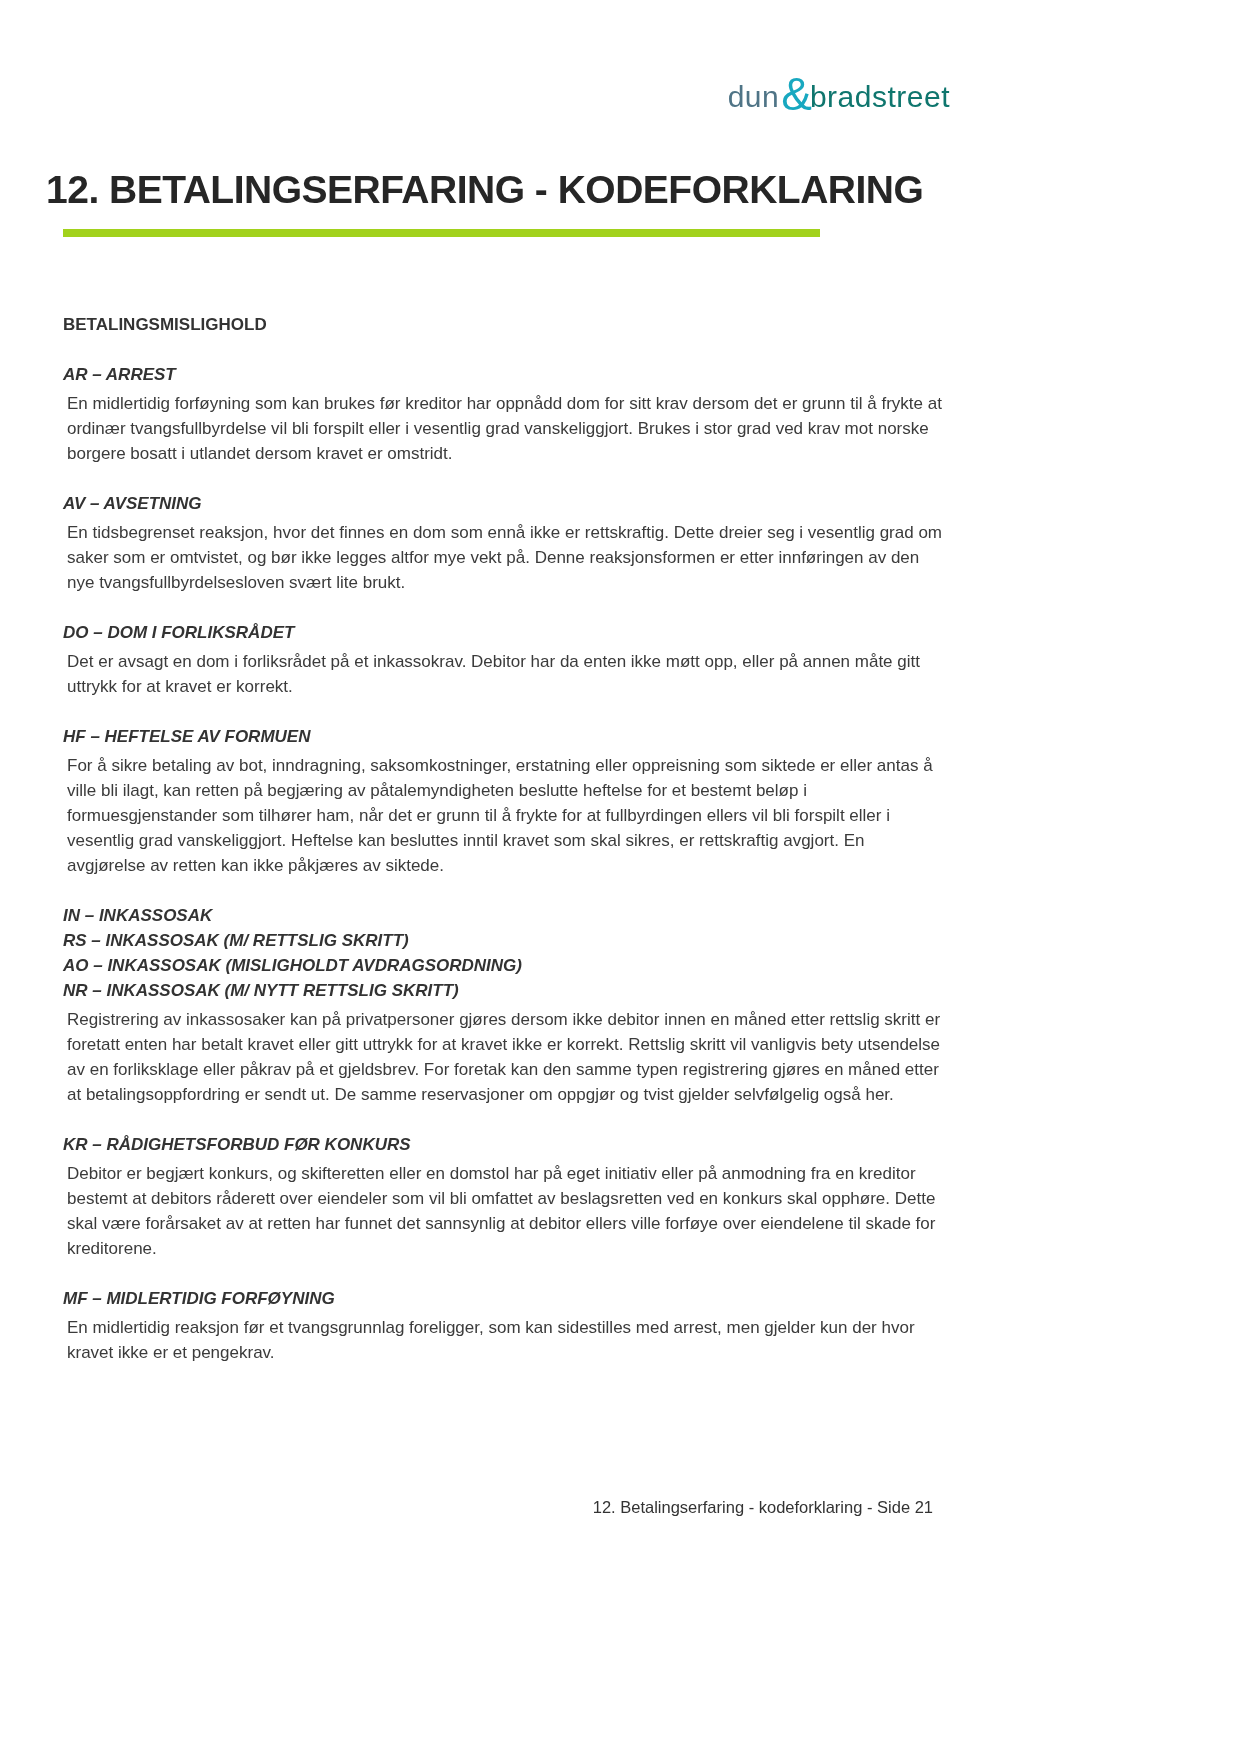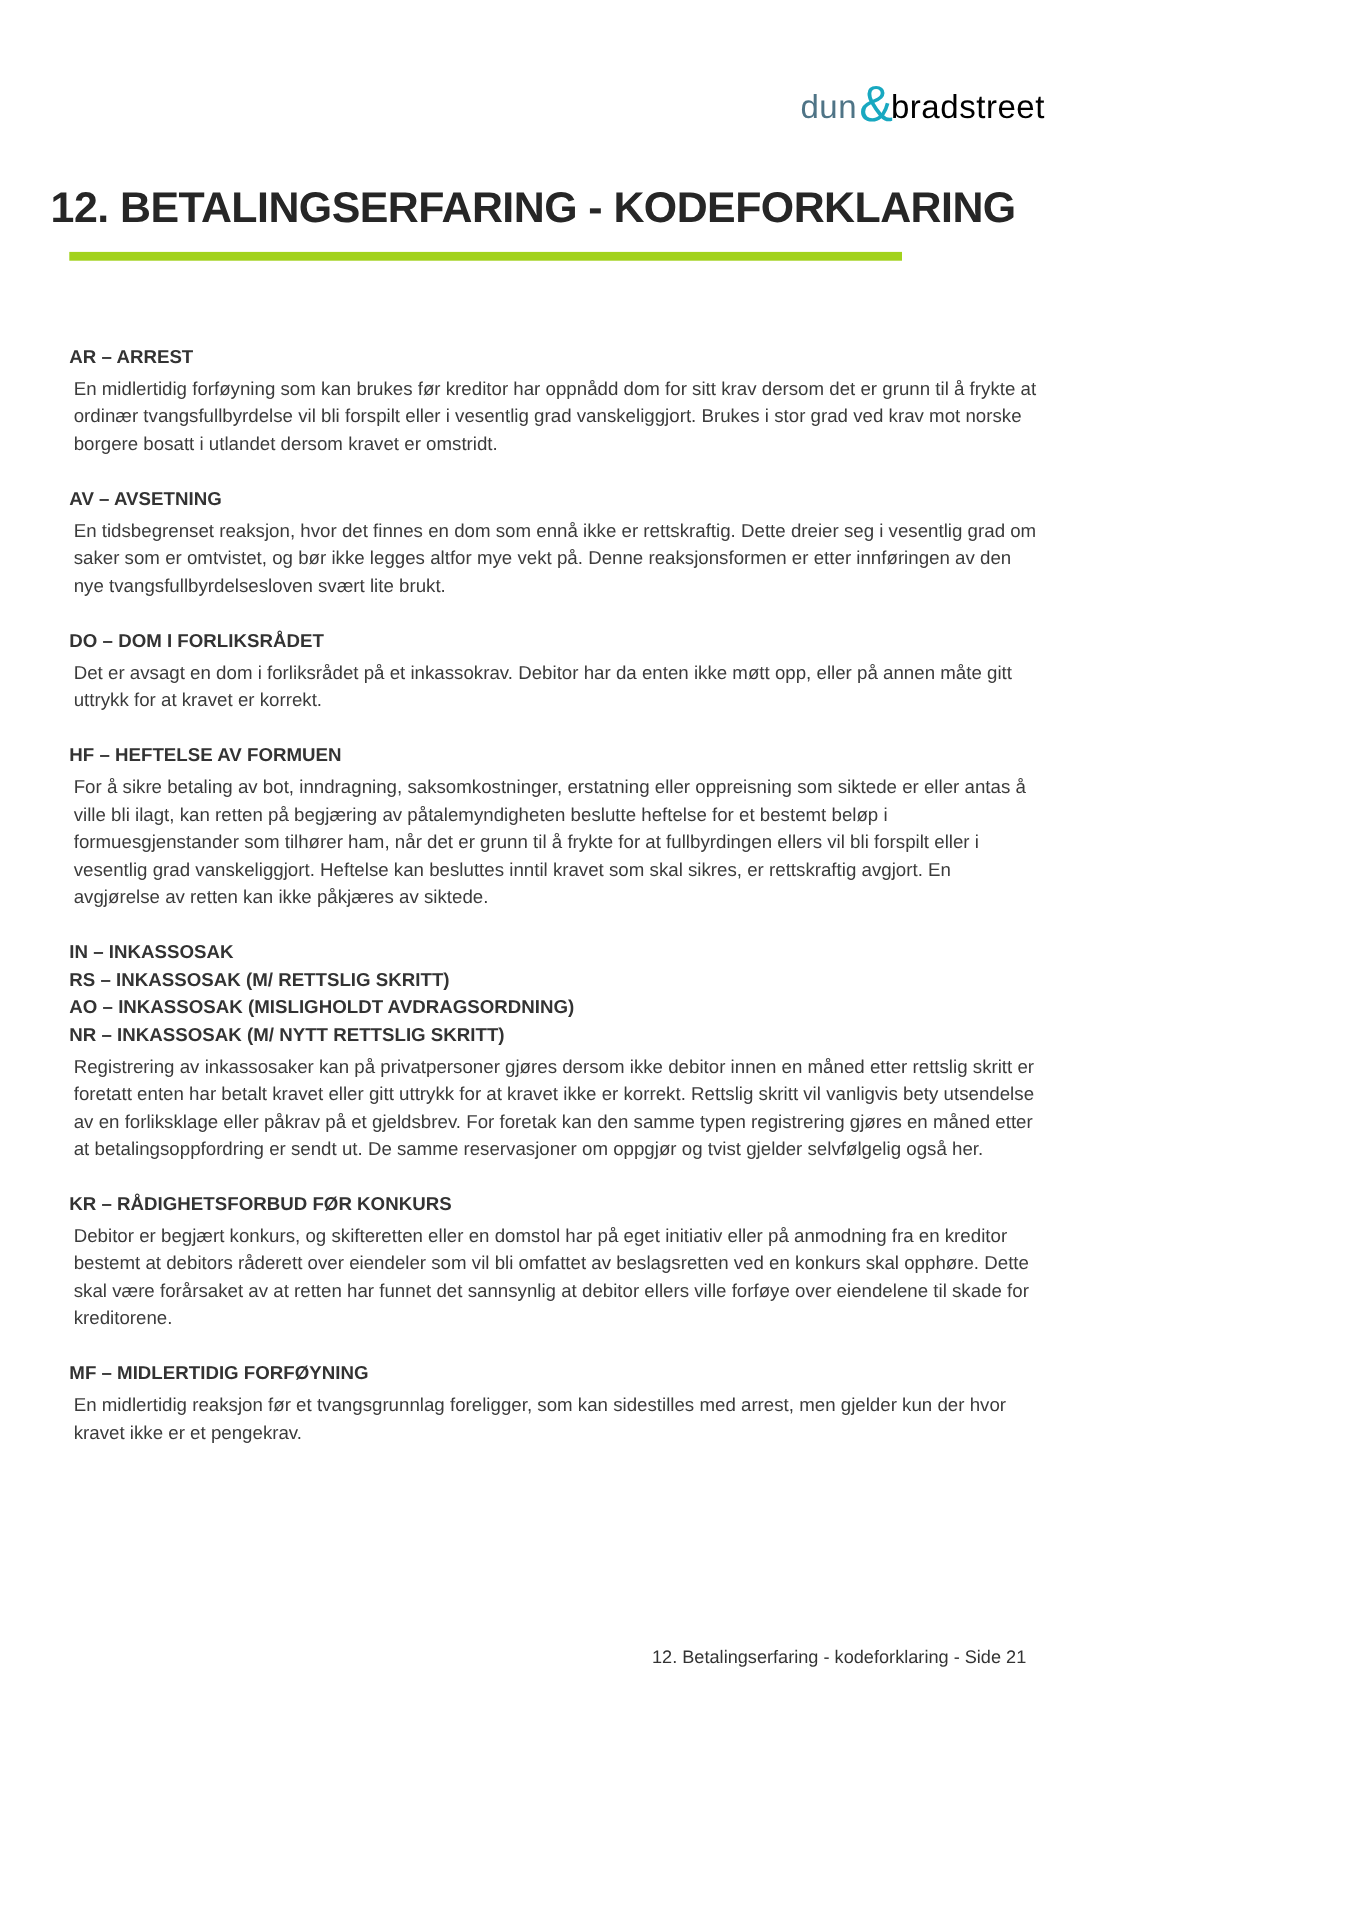--- a/index.html
+++ b/index.html
@@ -68,20 +68,21 @@
     font-size: 17px;
     font-weight: bold;
     color: #333333;
   }
   .section {
     margin-bottom: 25px;
   }
   .sec-heading {
     font-weight: bold;
     color: #333333;
+    font-style: italic;
   }
   .sec-body {
     margin: 4px;
   }
   .footer {
     position: absolute;
     top: 1498px;
     right: 308px;
     font-size: 16.5px;
     color: #333333;
@@ -89,28 +90,29 @@
   }
 </style>
 </head>
 <body>
 
 <div class="page">
 
   <div class="logo">
     <span class="logo-word" style="color: rgb(79, 116, 134);">dun</span>
     <span class="logo-amp" style="color: rgb(24, 168, 192);">&amp;</span>
-    <span class="logo-word" style="color: #000000;">bradstreet</span>
+    <span class="logo-word" style="color: #0f766e;">bradstreet</span>
   </div>
 
   <h1 class="title">12. BETALINGSERFARING - KODEFORKLARING</h1>
 
   <div class="accent-rule" style="background: rgb(162, 210, 28);"></div>
 
   <div class="content">
+    <h2 class="intro-heading">BETALINGSMISLIGHOLD</h2>
     <div id="sections">
         <div class="section">
           <div class="sec-heading">AR – ARREST</div>
           <p class="sec-body">En midlertidig forføyning som kan brukes før kreditor har oppnådd dom for sitt krav dersom det er grunn til å frykte at ordinær tvangsfullbyrdelse vil bli forspilt eller i vesentlig grad vanskeliggjort. Brukes i stor grad ved krav mot norske borgere bosatt i utlandet dersom kravet er omstridt.</p>
         </div>
         <div class="section">
           <div class="sec-heading">AV – AVSETNING</div>
           <p class="sec-body">En tidsbegrenset reaksjon, hvor det finnes en dom som ennå ikke er rettskraftig. Dette dreier seg i vesentlig grad om saker som er omtvistet, og bør ikke legges altfor mye vekt på. Denne reaksjonsformen er etter innføringen av den nye tvangsfullbyrdelsesloven svært lite brukt.</p>
         </div>
         <div class="section">

